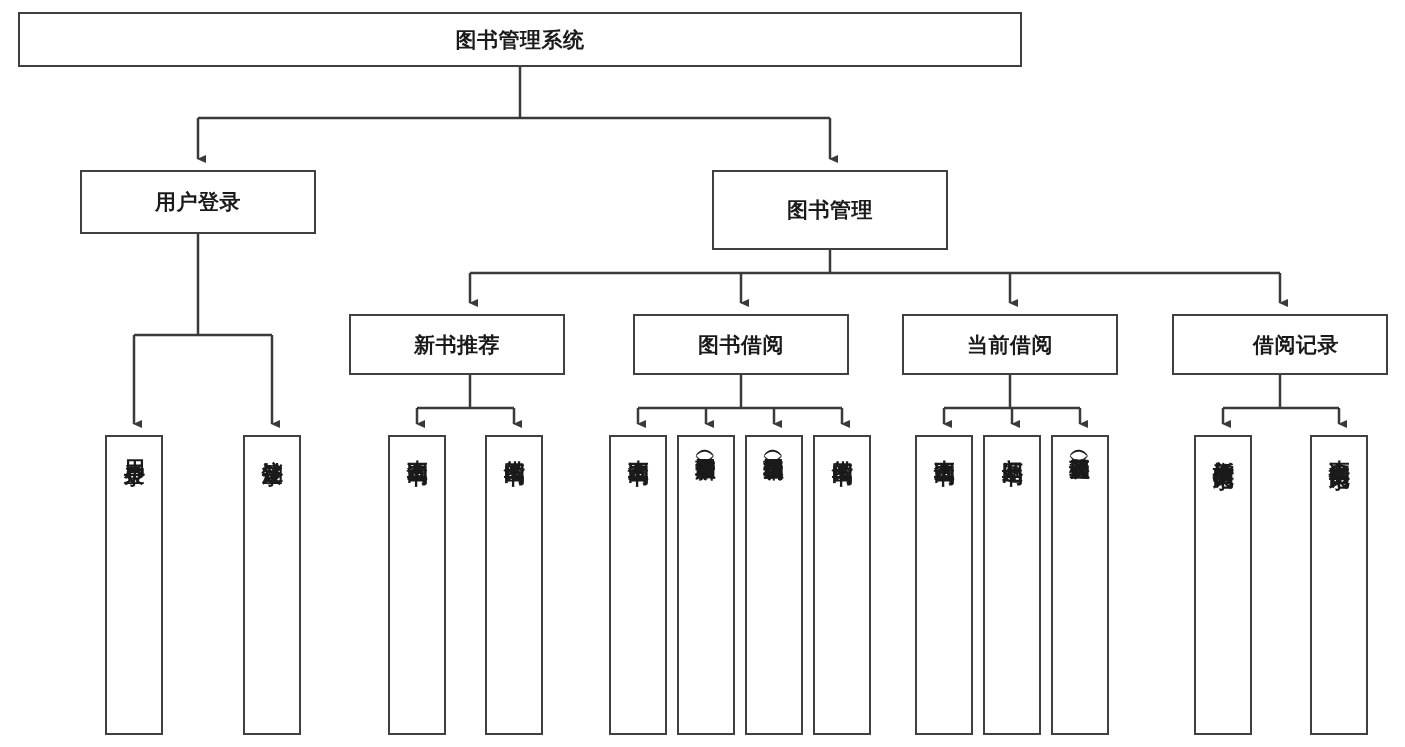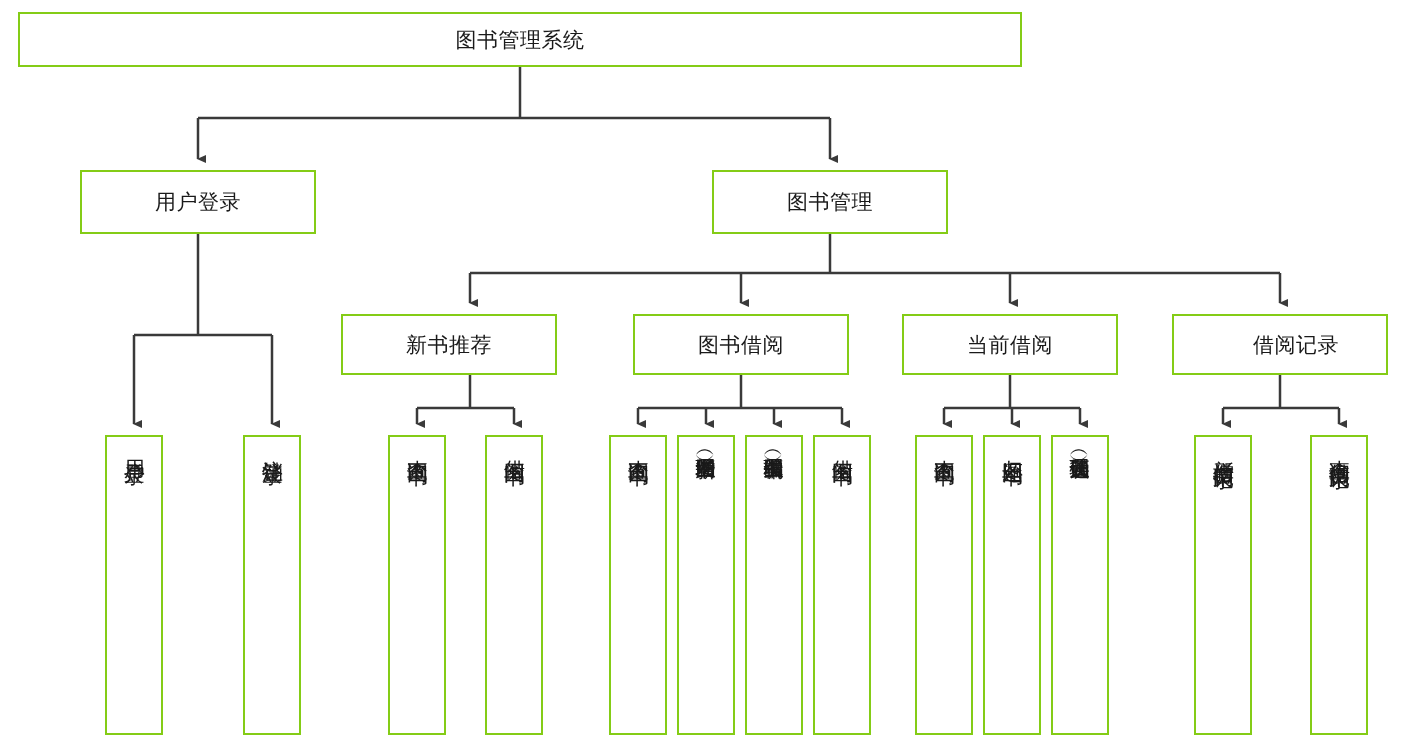--- a/index.html
+++ b/index.html
@@ -23,25 +23,26 @@
     left: 0;
     top: 0;
     width: 1405px;
     height: 747px;
     pointer-events: none;
   }
   .node {
     position: absolute;
     box-sizing: border-box;
     background: #ffffff;
-    border: 2px solid #84cc16;
+    border: 2px solid #404040;
     display: flex;
     align-items: center;
     justify-content: center;
     color: #1a1a1a;
+    font-weight: bold;
   }
   .node-label {
     display: block;
     text-align: center;
     letter-spacing: 0.5px;
     white-space: nowrap;
   }
   
   .node.horizontal .node-label {
     font-size: 21px;
@@ -127,24 +128,24 @@
       </g>
   </svg>
 
   <div id="node-layer">
       <div class="node horizontal root" style="left: 18px; top: 12px; width: 1004px; height: 55px;">
         <span class="node-label">图书管理系统</span>
       </div>
       <div class="node horizontal" style="left: 80px; top: 170px; width: 236px; height: 64px;">
         <span class="node-label">用户登录</span>
       </div>
-      <div class="node horizontal" style="left: 712px; top: 170px; width: 236px; height: 64px;">
+      <div class="node horizontal" style="left: 712px; top: 170px; width: 236px; height: 80px;">
         <span class="node-label">图书管理</span>
       </div>
-      <div class="node horizontal" style="left: 341px; top: 314px; width: 216px; height: 61px;">
+      <div class="node horizontal" style="left: 349px; top: 314px; width: 216px; height: 61px;">
         <span class="node-label">新书推荐</span>
       </div>
       <div class="node horizontal" style="left: 633px; top: 314px; width: 216px; height: 61px;">
         <span class="node-label">图书借阅</span>
       </div>
       <div class="node horizontal" style="left: 902px; top: 314px; width: 216px; height: 61px; align-items: center;">
         <span class="node-label">当前借阅</span>
       </div>
       <div class="node horizontal" style="left: 1172px; top: 314px; width: 216px; height: 61px; padding-left: 32px;">
         <span class="node-label">借阅记录</span>

